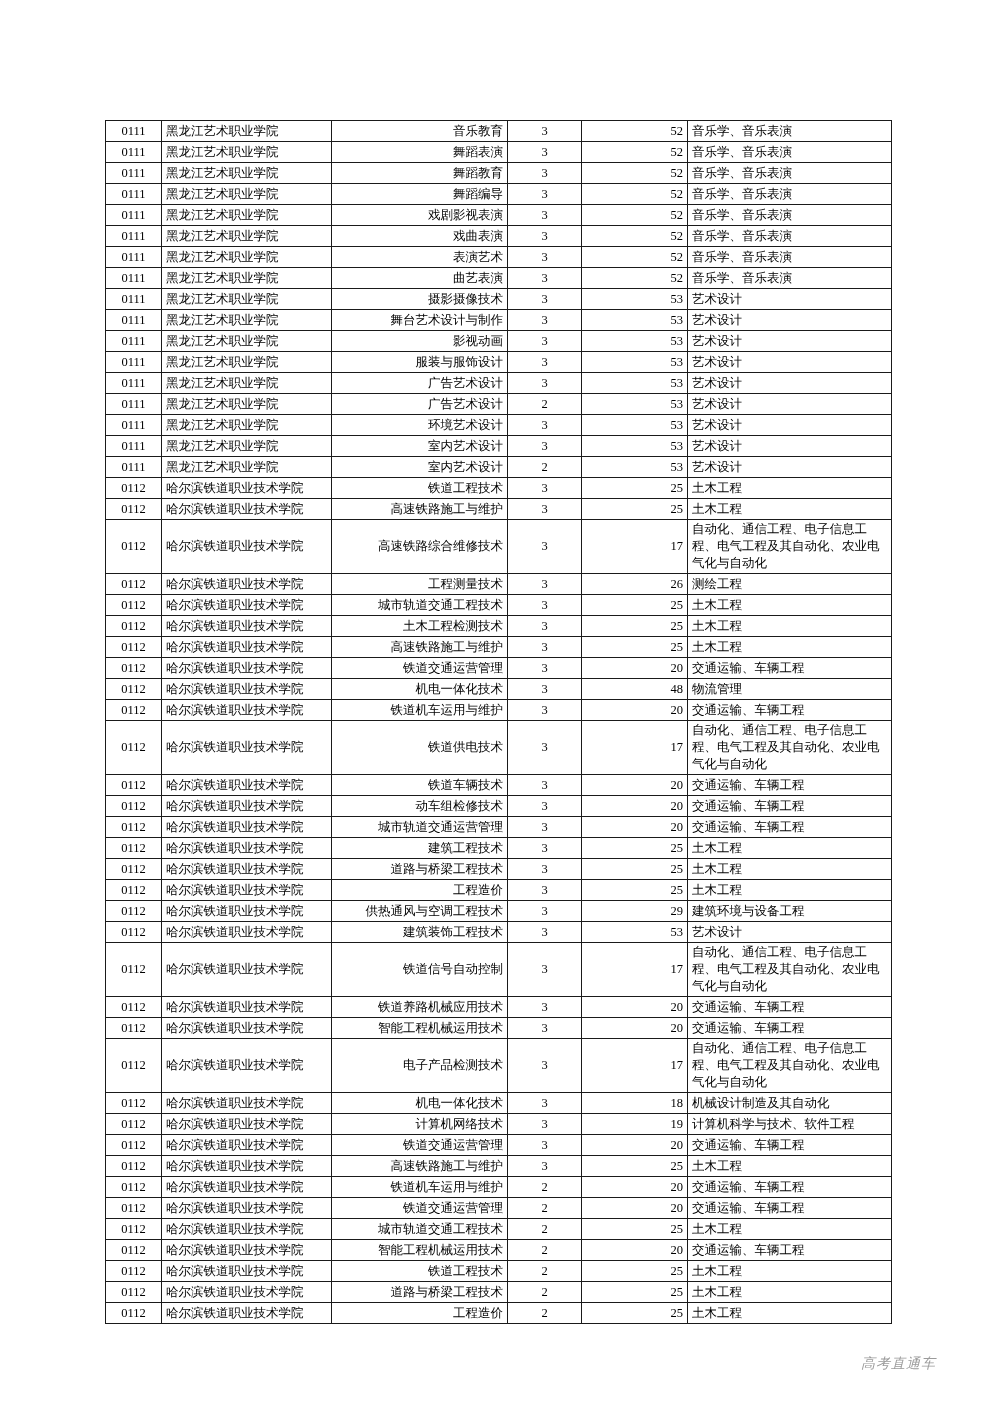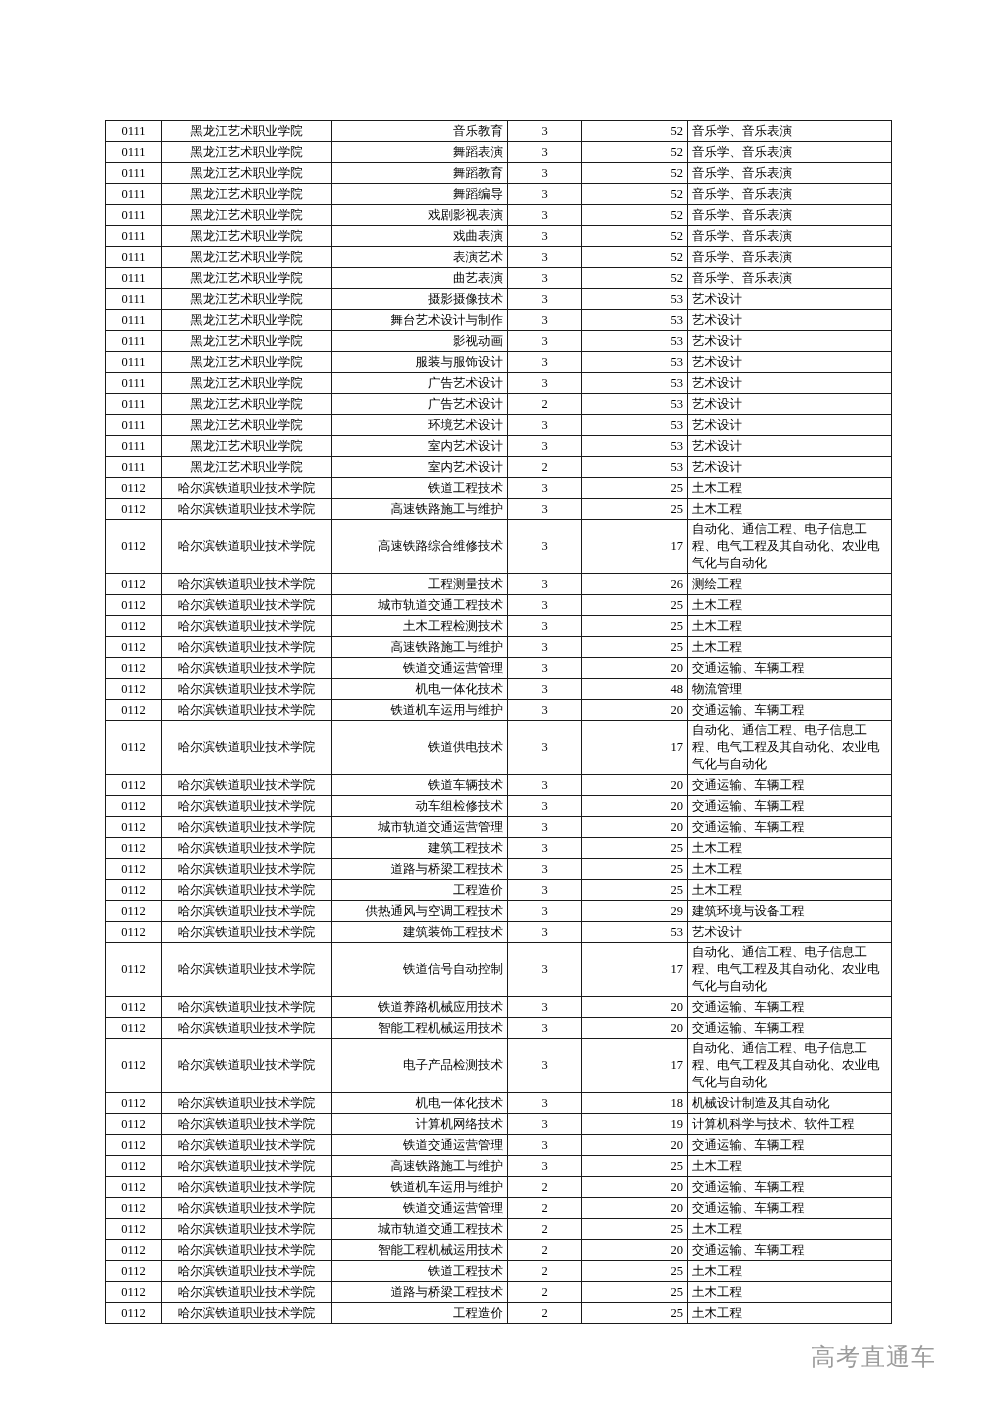--- a/index.html
+++ b/index.html
@@ -32,33 +32,34 @@
     border: 1px solid #1a1a1a;
     font-size: 12.5px;
     line-height: 17px;
     padding: 1px 4px;
     height: 18px;
     vertical-align: middle;
     word-break: break-all;
     overflow: hidden;
   }
   td.col0 { text-align: center; }
-  td.col1 { text-align: center; }
+  td.col1 { }
   td.col2 { text-align: right; }
   td.col3 { text-align: center; }
   td.col4 { text-align: right; }
   td.col5 { text-align: left; }
   .watermark {
     position: absolute;
     right: 56px;
     bottom: 30px;
-    font-size: 24px;
+    font-size: 14px;
     color: #9b9b9b;
     font-family: "Liberation Sans", sans-serif;
     letter-spacing: 1px;
+    font-style: italic;
   }
 </style>
 </head>
 <body>
 
 <div class="page">
   <table class="doc-table">
     <colgroup>
         <col style="width: 56px;">
         <col style="width: 170px;">

